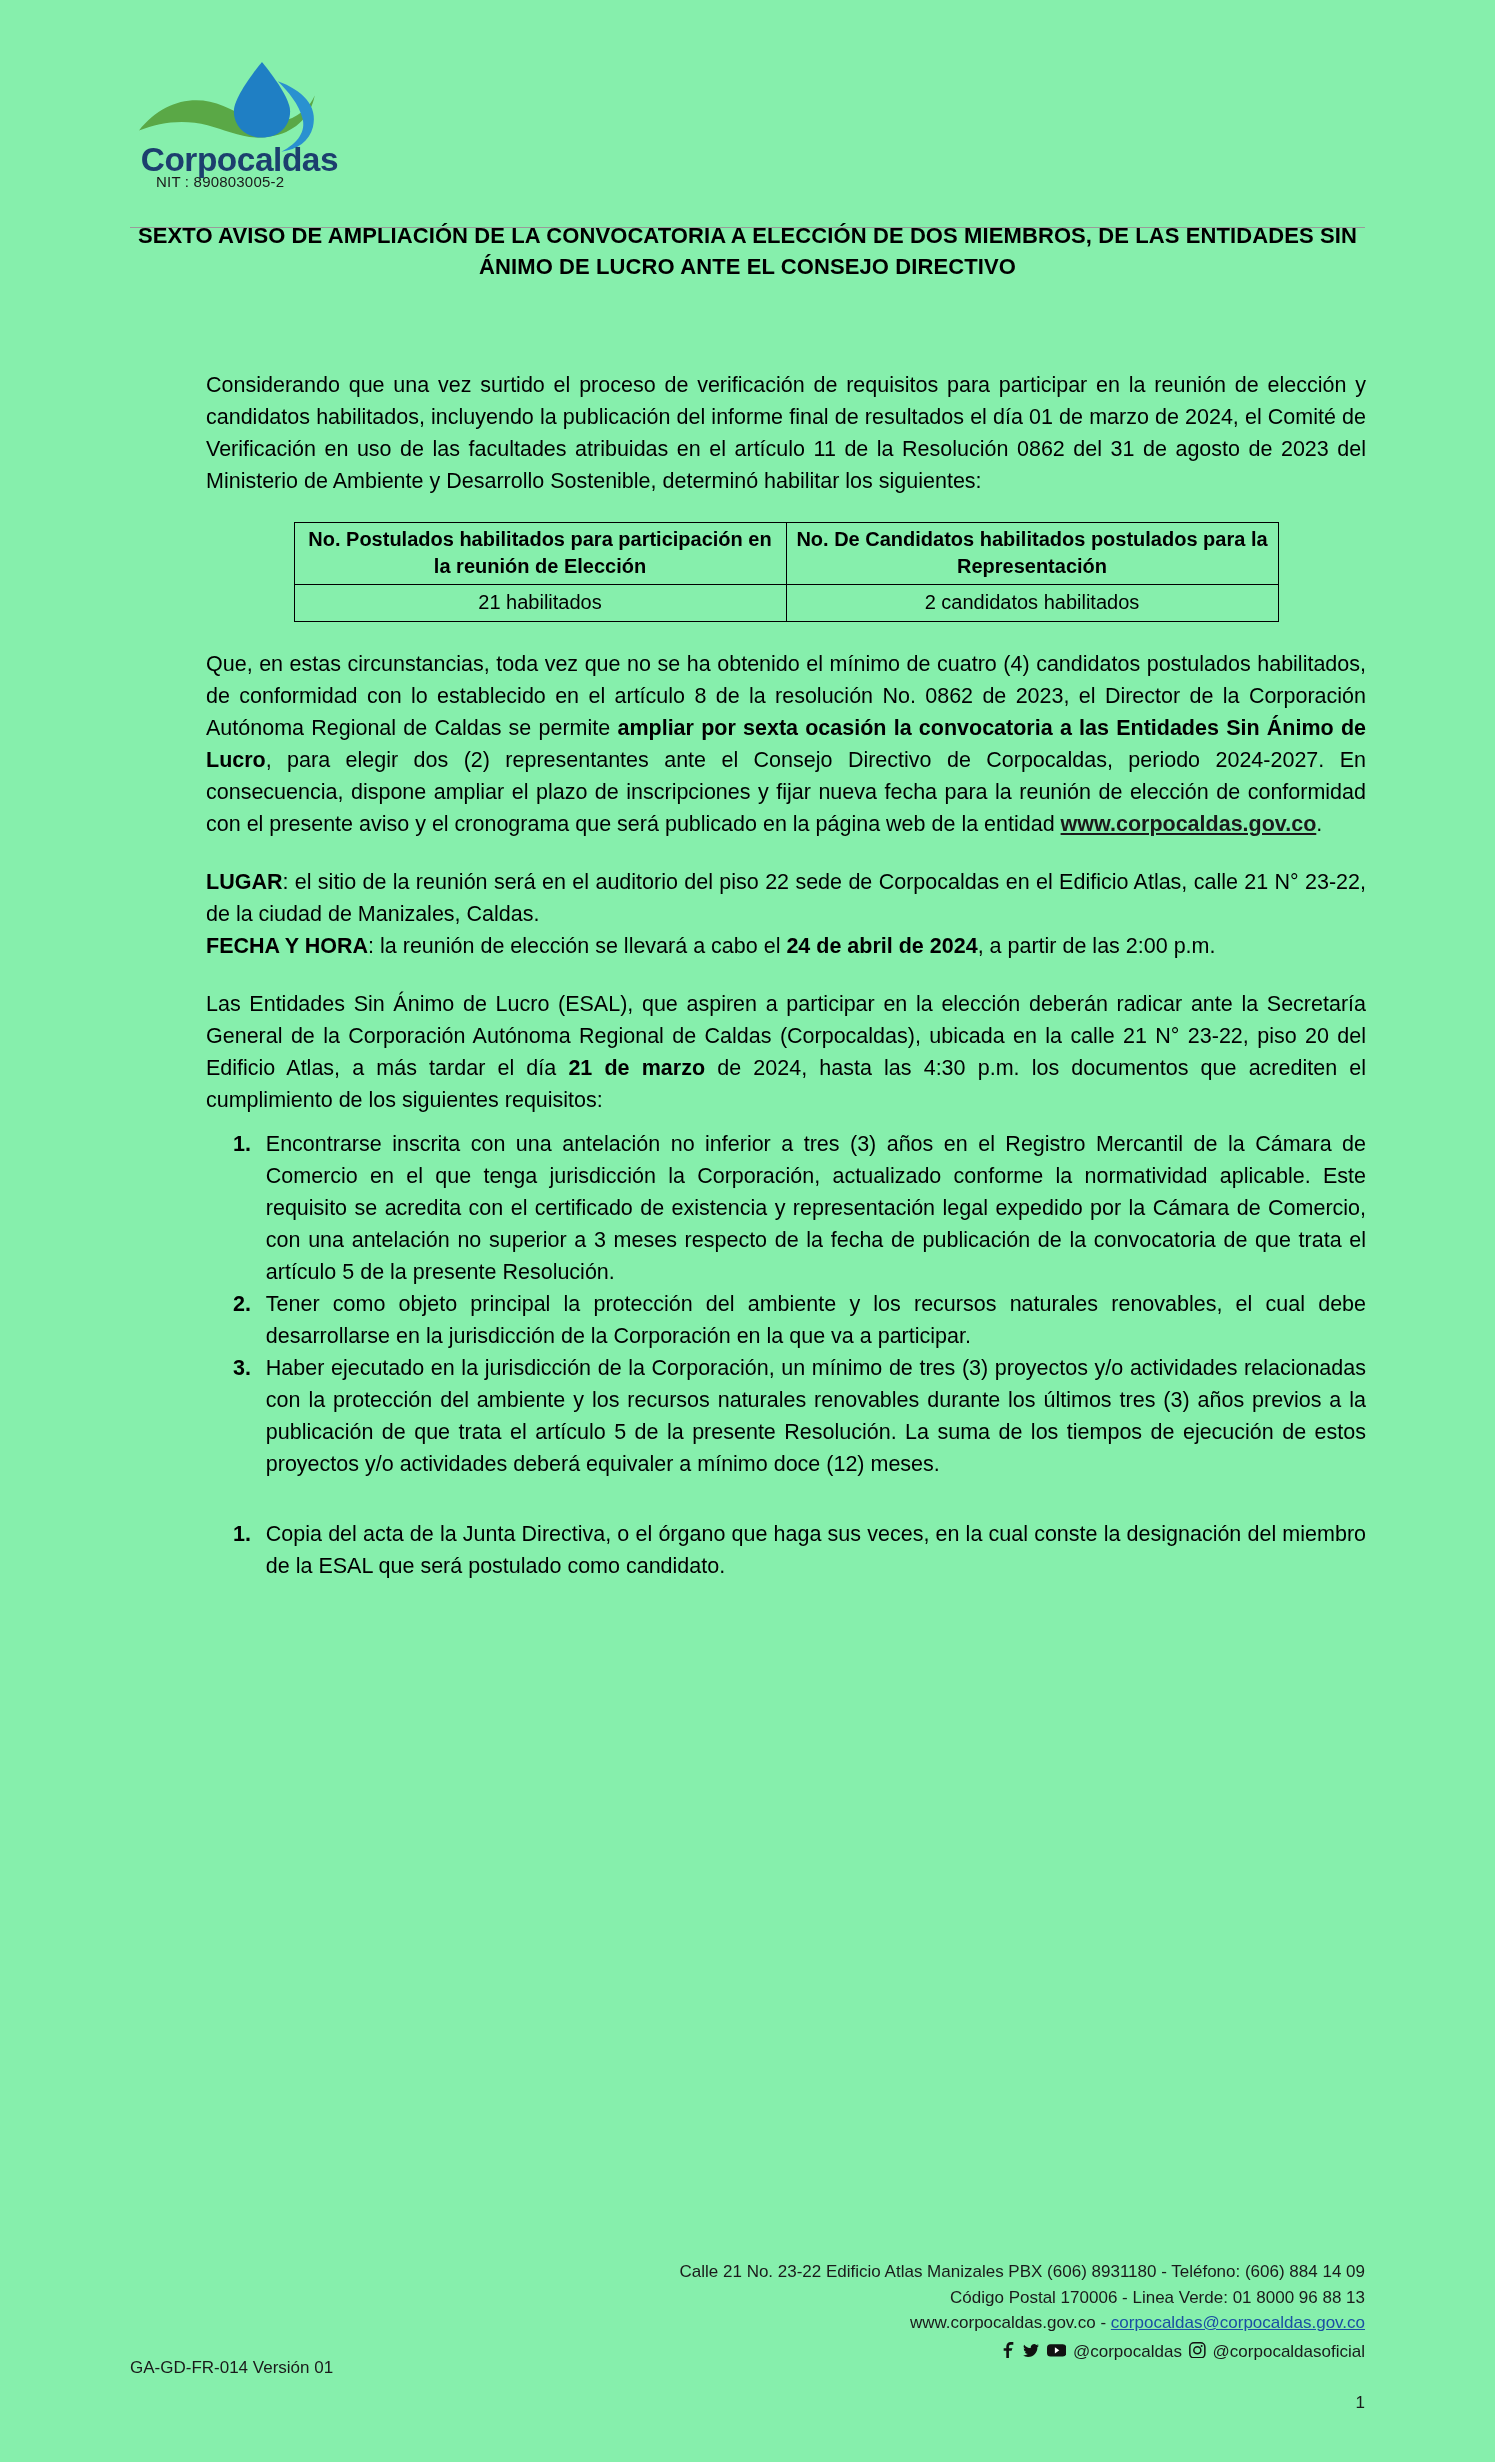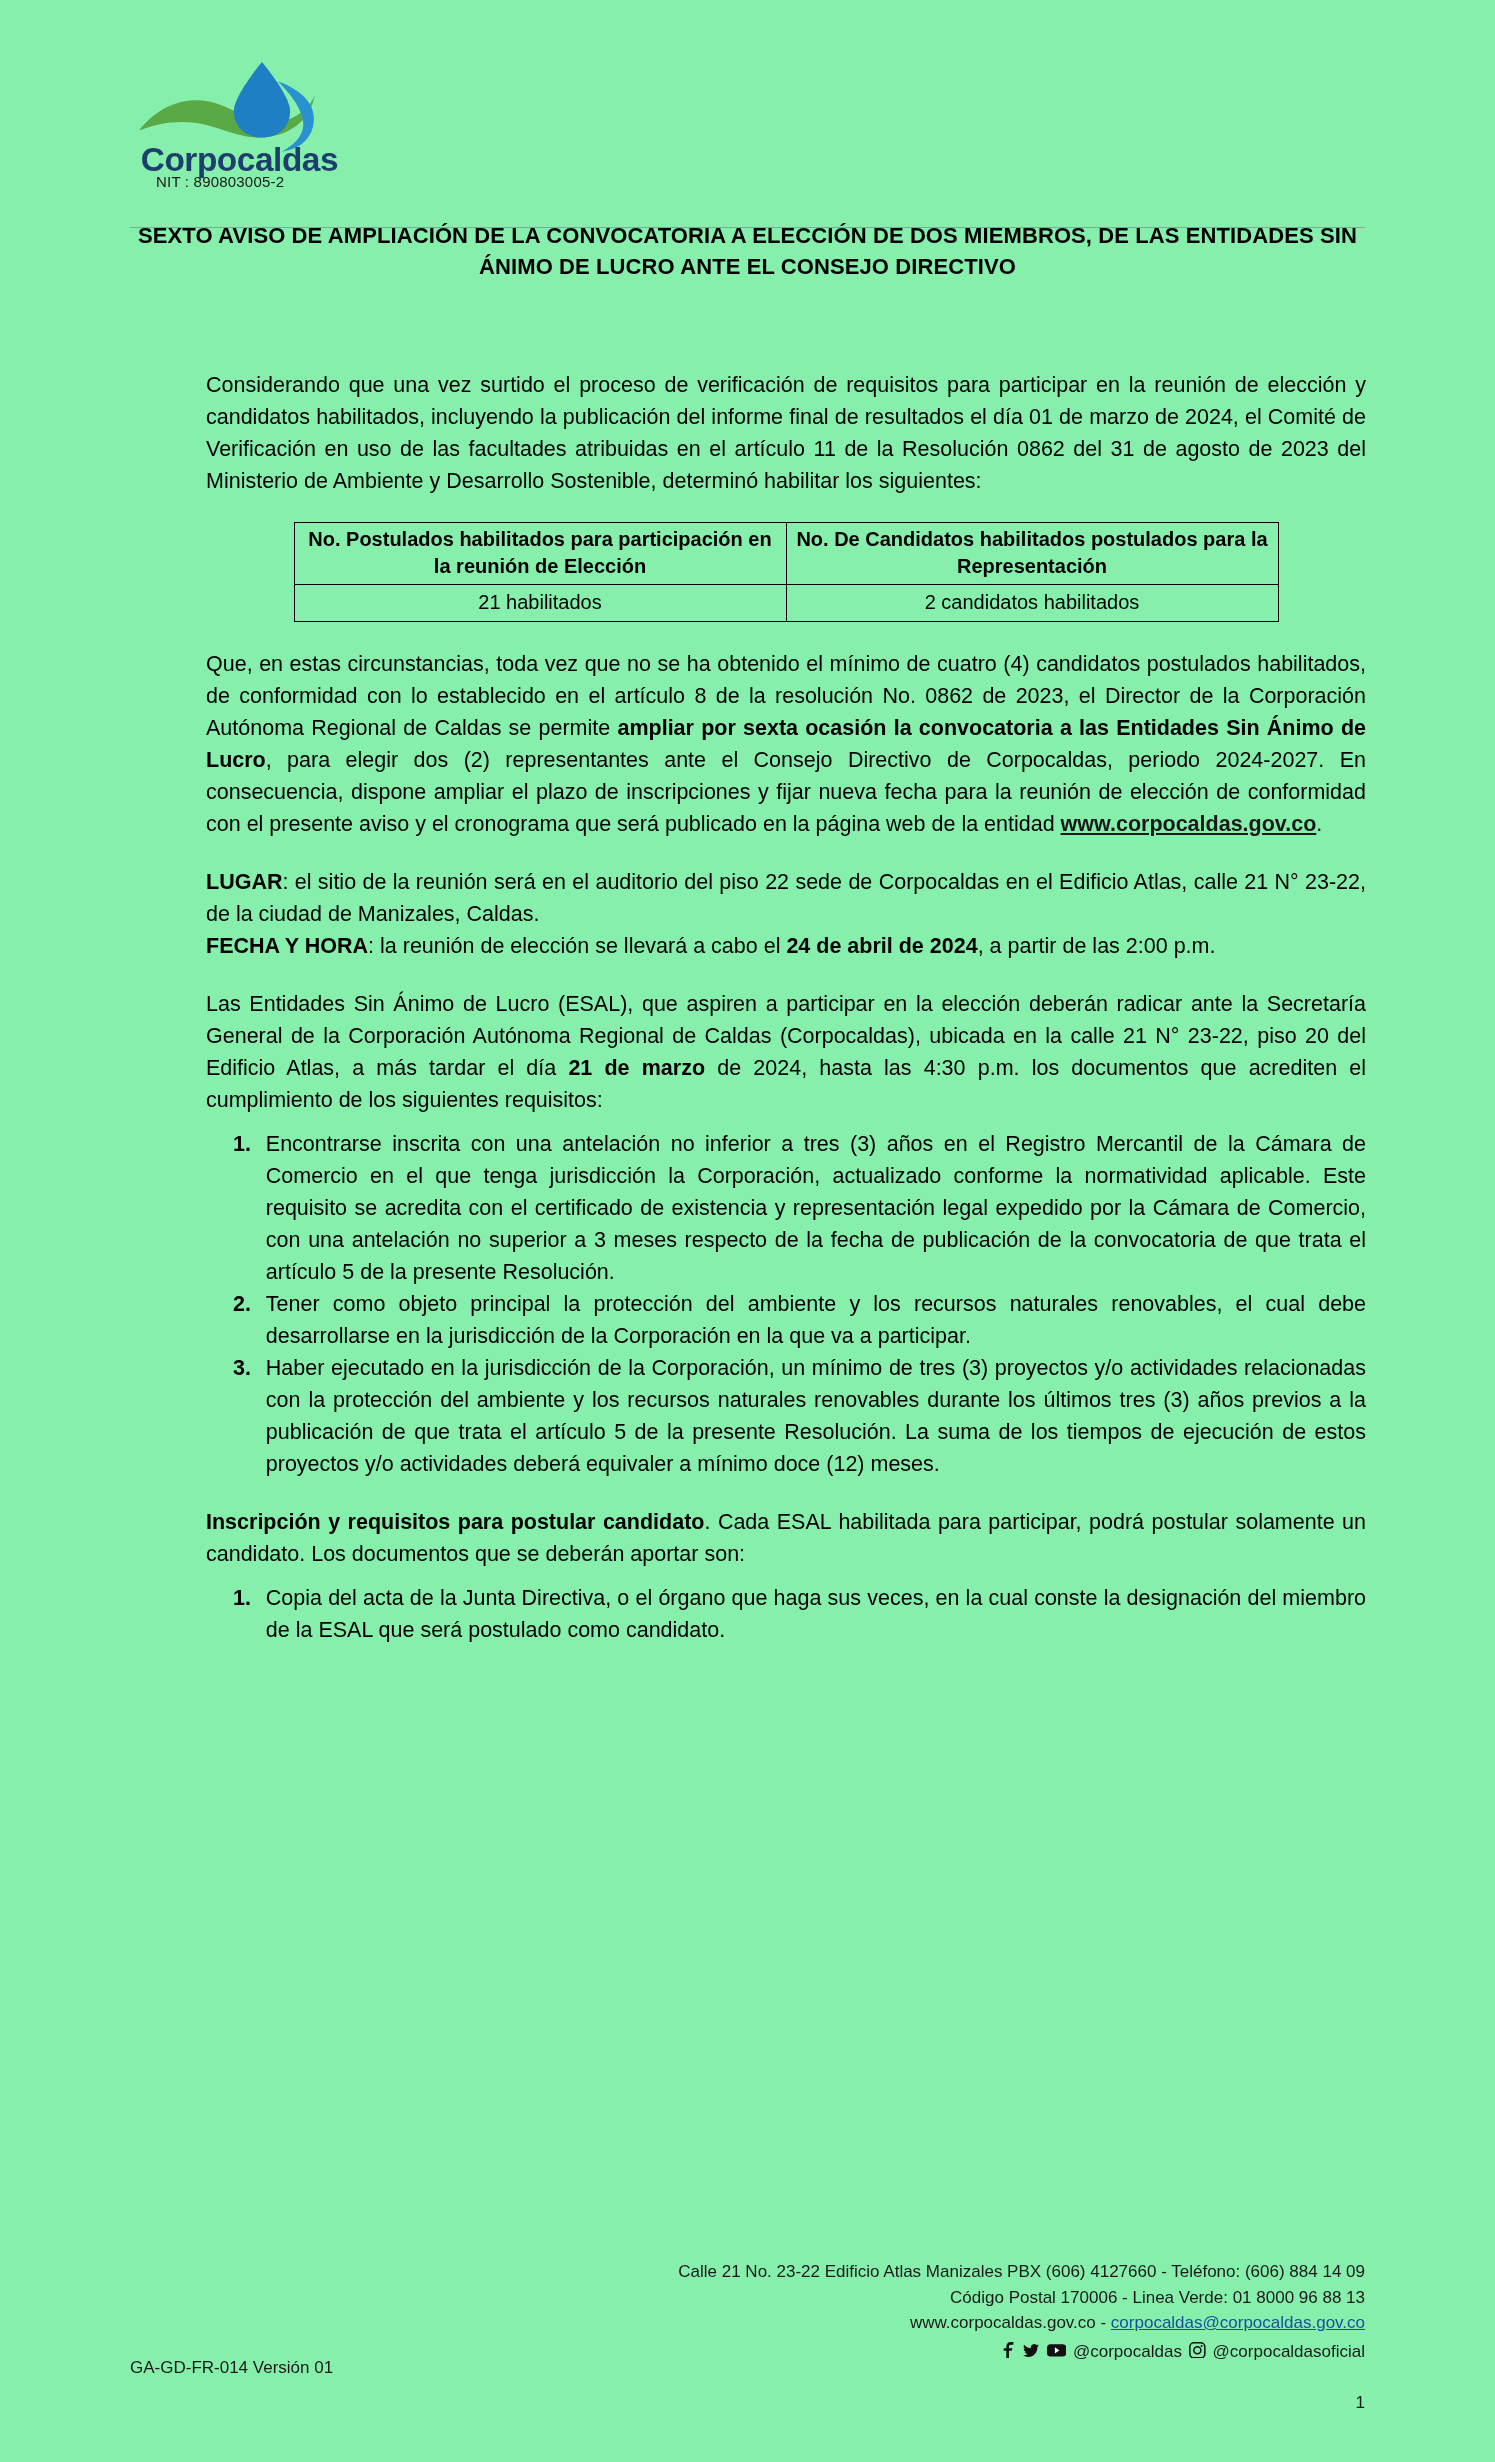--- a/index.html
+++ b/index.html
@@ -228,33 +228,32 @@
     <div class="small-gap"></div>
 
     <ol class="reqs">
       <li>Encontrarse inscrita con una antelación no inferior a tres (3) años en el Registro Mercantil de la Cámara de Comercio en el que tenga jurisdicción la Corporación, actualizado conforme la normatividad aplicable. Este requisito se acredita con el certificado de existencia y representación legal expedido por la Cámara de Comercio, con una antelación no superior a 3 meses respecto de la fecha de publicación de la convocatoria de que trata el artículo 5 de la presente Resolución.</li>
       <li>Tener como objeto principal la protección del ambiente y los recursos naturales renovables, el cual debe desarrollarse en la jurisdicción de la Corporación en la que va a participar.</li>
       <li>Haber ejecutado en la jurisdicción de la Corporación, un mínimo de tres (3) proyectos y/o actividades relacionadas con la protección del ambiente y los recursos naturales renovables durante los últimos tres (3) años previos a la publicación de que trata el artículo 5 de la presente Resolución. La suma de los tiempos de ejecución de estos proyectos y/o actividades deberá equivaler a mínimo doce (12) meses.</li>
     </ol>
 
     <div class="gap"></div>
 
-    <p><b>Inscripción y requisitos para postular candidato</b><span>. Cada ESAL habilitada para participar, podrá postular solamente un candidato. Los documentos que se deberán aportar son:</span></p>
 
     <div class="small-gap"></div>
 
     <ol class="reqs">
       <li>Copia del acta de la Junta Directiva, o el órgano que haga sus veces, en la cual conste la designación del miembro de la ESAL que será postulado como candidato.</li>
     </ol>
 
   </div>
 
   <div class="footer">
     <div class="footer-inner">
-      <div>Calle 21 No. 23-22 Edificio Atlas Manizales PBX (606) 4127660 - Teléfono: (606) 884 14 09</div>
+      <div>Calle 21 No. 23-22 Edificio Atlas Manizales PBX (606) 8931180 - Teléfono: (606) 884 14 09</div>
       <div>Código Postal 170006 - Linea Verde: 01 8000 96 88 13</div>
       <div><span>www.corpocaldas.gov.co - </span><a href="#">corpocaldas@corpocaldas.gov.co</a></div>
       <div class="social-row">
         <span class="glyph">
           <svg width="15" height="16.7" viewBox="0 0 17 19">
               <path d="M11 3h3V0h-3C8.2 0 6 2.2 6 5v2H3v3h3v9h3v-9h3l1-3H9V5c0-1.1.9-2 2-2z" fill="#111"></path>
             </svg>
         </span>
         <span class="glyph">
           <svg width="16.7" height="16.7" viewBox="0 0 20 20">

